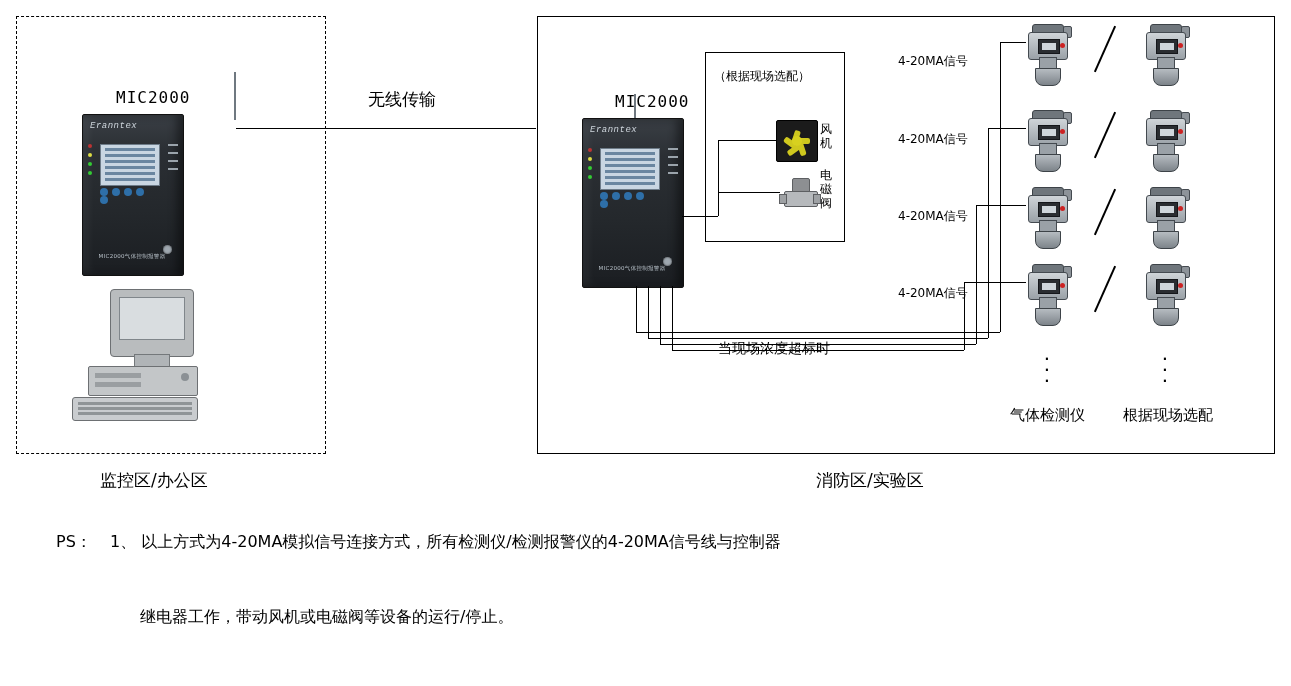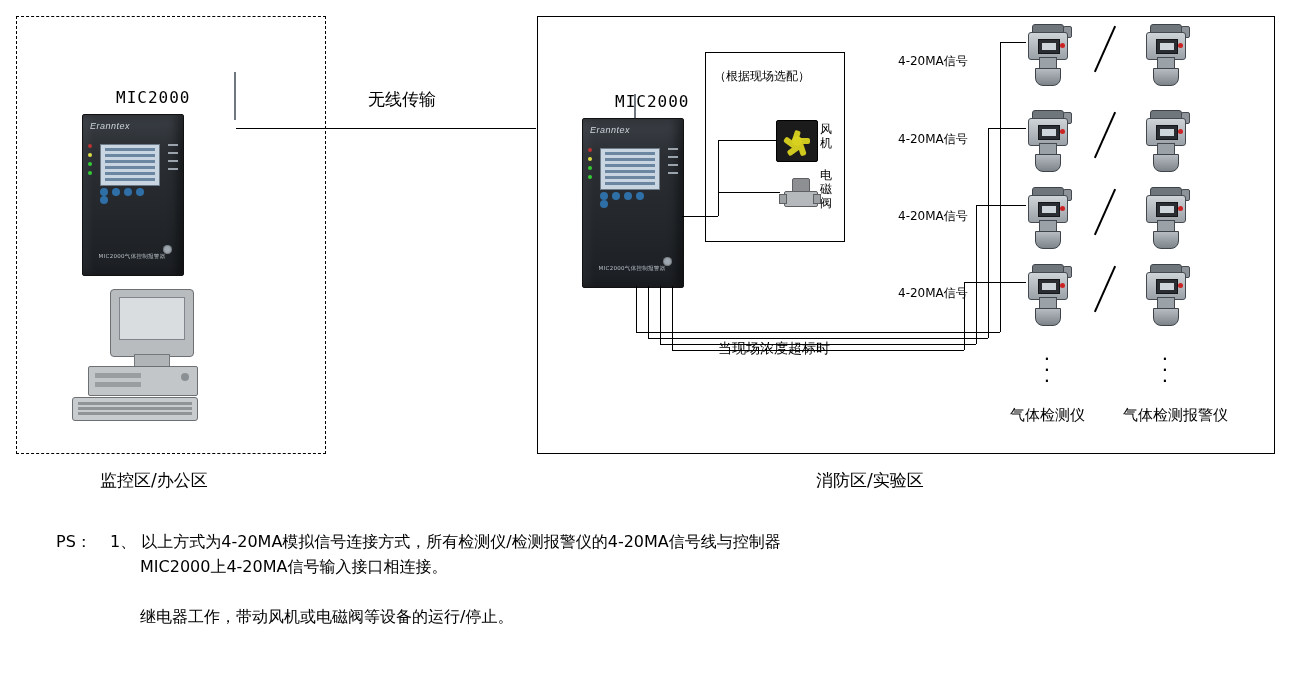--- a/index.html
+++ b/index.html
@@ -17,21 +17,21 @@
   .hline{height:1px;}
 
   
   .ctrl{position:absolute;}
   .ctrl .body{
      position:absolute;left:0;top:0;width:100%;height:100%;
      background:linear-gradient(180deg,#3a3f45 0%,#2b2f34 22%,#24282c 60%,#1b1e22 100%);
      border:1px solid #111;border-radius:2px;
      box-shadow:inset -6px 0 10px rgba(0,0,0,.45), inset 6px 0 8px rgba(255,255,255,.05);
   }
-  .ctrl .brand{position:absolute;left:8px;top:7px;color:#cfd6dd;font-style:italic;font-size:9px;letter-spacing:.5px;}
+  .ctrl .brand{position:absolute;left:8px;top:7px;color:#cfd6dd;font-style:italic;font-size:9px;letter-spacing:.5px;font-family:Liberation Mono, monospace;}
   .ctrl .screen{position:absolute;left:18px;top:30px;width:58px;height:40px;background:#c9d6e2;border:1px solid #6d7b88;}
   .ctrl .screen i{display:block;height:3px;margin:3px 4px 0 4px;background:#4a6b8a;opacity:.75;}
   .ctrl .leds{position:absolute;left:6px;top:30px;width:8px;}
   .ctrl .leds span{display:block;width:4px;height:4px;border-radius:50%;margin-bottom:5px;background:#b33;}
   .ctrl .leds span.g{background:#3c3;}
   .ctrl .leds span.y{background:#dd4;}
   .ctrl .rled{position:absolute;right:6px;top:30px;width:8px;}
   .ctrl .rled span{display:block;width:10px;height:2px;margin-bottom:6px;background:#9aa3ab;}
   .ctrl .keys{position:absolute;left:18px;top:74px;width:58px;height:10px;}
   .ctrl .keys span{float:left;width:8px;height:8px;margin-right:4px;border-radius:50%;background:#2e6fa8;}
@@ -334,22 +334,21 @@
 
   <div class="slash" style="left:1104px;top:24px;height:50px;"></div>
   <div class="slash" style="left:1104px;top:110px;height:50px;"></div>
   <div class="slash" style="left:1104px;top:187px;height:50px;"></div>
   <div class="slash" style="left:1104px;top:264px;height:50px;"></div>
 
   <div class="dots" style="left:1034px;top:352px;width:26px;">·<br>·<br>·</div>
   <div class="dots" style="left:1152px;top:352px;width:26px;">·<br>·<br>·</div>
 
   <div class="label cn" style="left:1010px;top:406px;font-size:15px;">气体检测仪</div>
-  <div class="label cn" style="left:1123px;top:406px;font-size:15px;">气体检测报警仪</div>
+  <div class="label cn" style="left:1123px;top:406px;font-size:15px;">根据现场选配</div>
 
   <div class="label cn" style="left:816px;top:469px;font-size:17px;">消防区/实验区</div>
 
   <div class="ps" style="left:56px;top:532px;font-size:16px;">PS：</div>
   <div class="ps" style="left:110px;top:532px;font-size:16px;">1、 以上方式为4-20MA模拟信号连接方式，所有检测仪/检测报警仪的4-20MA信号线与控制器</div>
-  <div class="ps" style="left:140px;top:557px;font-size:16px;">MIC2000上4-20MA信号输入接口相连接。</div>
   <div class="ps" style="left:140px;top:607px;font-size:16px;">继电器工作，带动风机或电磁阀等设备的运行/停止。</div>
 
 </div>
 
 </body></html>

